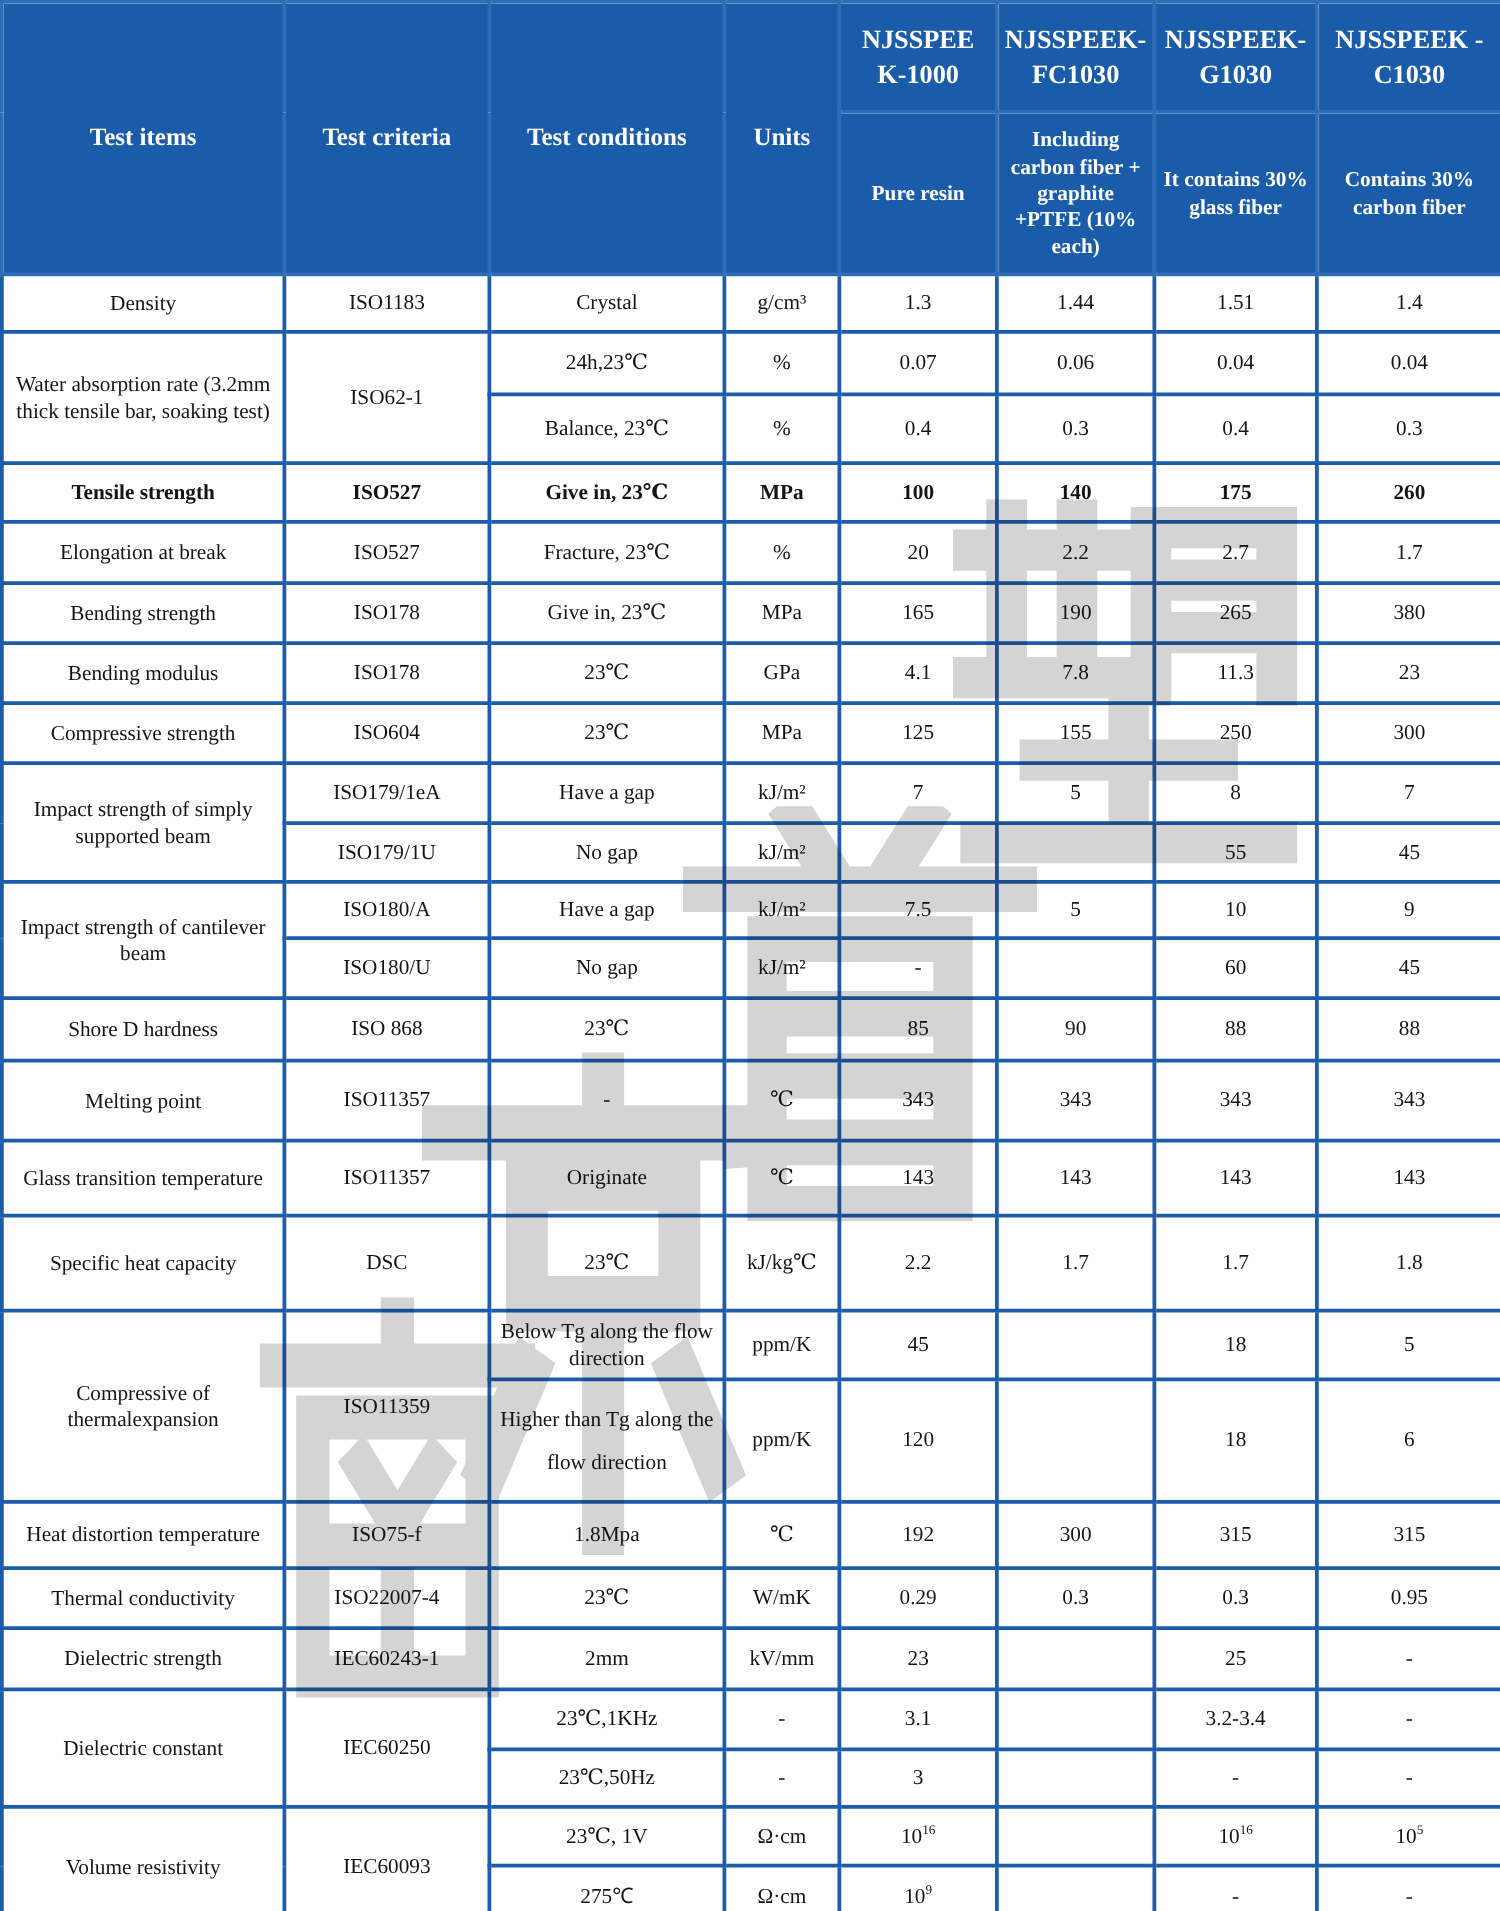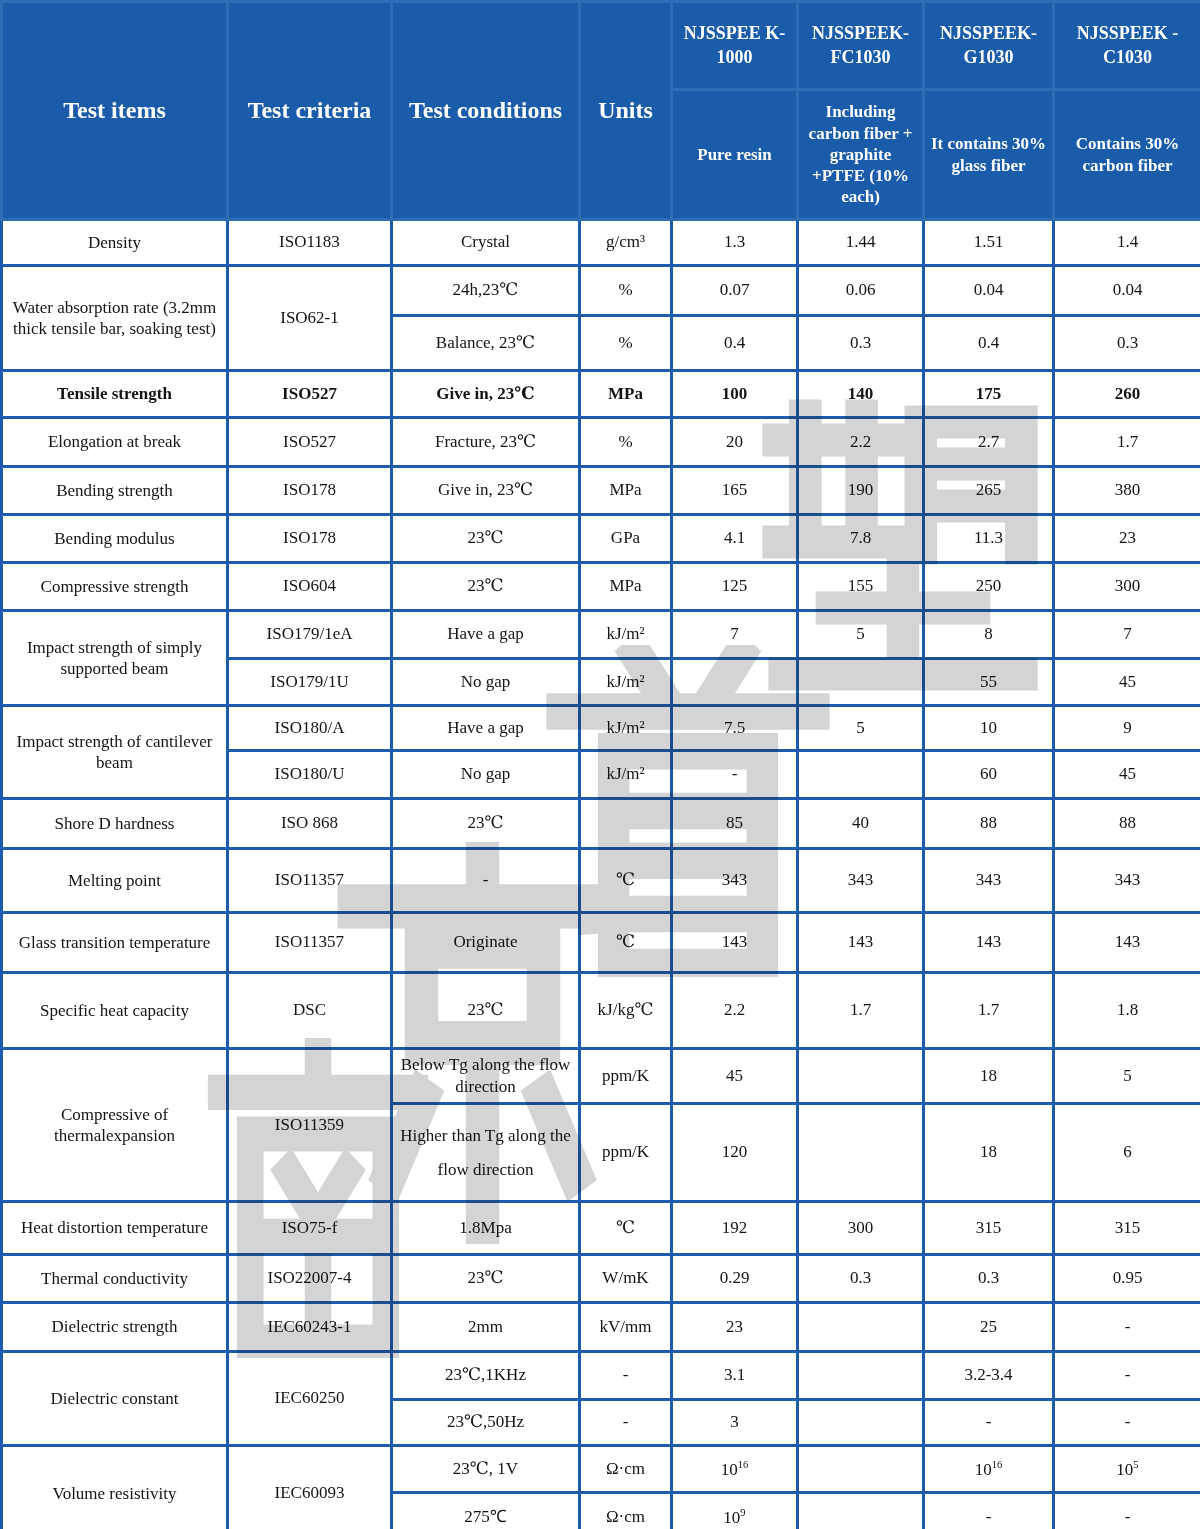--- a/index.html
+++ b/index.html
@@ -11,22 +11,22 @@
   html,body{margin:0;padding:0;background:#ffffff;}
   body{font-family:"Liberation Serif","DejaVu Serif",serif;width:1200px;position:relative;}
 
   table{border-collapse:collapse;table-layout:fixed;width:1200px;
         box-shadow:0 0 0 1px #12386e;}
   th,td{border:3px solid var(--border);text-align:center;vertical-align:middle;
         padding:1px 4px;overflow:hidden;}
   thead th{background:var(--header-bg);color:#ffffff;border-color:#2e6db6;font-weight:bold;}
   thead tr:nth-child(1){height:88px;}
   thead tr:nth-child(2){height:130px;}
-  th.hc{font-size:24px;}
-  th.hp{font-size:18px;line-height:1.3;}
+  th.hc{font-size:20px;}
+  th.hp{font-size:21px;line-height:1.3;}
   th.hd{font-size:17px;line-height:1.25;font-weight:bold;}
 
   td{font-size:17px;color:var(--text);line-height:1.3;background:#fff;}
   td.item{line-height:1.25;}
   td.cond{line-height:1.3;}
   sup{font-size:0.62em;}
 
   
   tbody tr:nth-child(1){height:46px;}  tbody tr:nth-child(2){height:50px;}
   tbody tr:nth-child(3){height:55px;}  tbody tr:nth-child(4){height:47px;font-weight:bold;}
@@ -203,21 +203,21 @@
         <td class="val"></td>
         <td class="val">60</td>
         <td class="val">45</td>
       </tr>
       <tr>
         <td class="item">Shore D hardness</td>
         <td class="crit">ISO 868</td>
         <td class="cond">23℃</td>
         <td class="unit"></td>
         <td class="val">85</td>
-        <td class="val">40</td>
+        <td class="val">90</td>
         <td class="val">88</td>
         <td class="val">88</td>
       </tr>
       <tr>
         <td class="item">Melting point</td>
         <td class="crit">ISO11357</td>
         <td class="cond">-</td>
         <td class="unit">℃</td>
         <td class="val">343</td>
         <td class="val">343</td>

